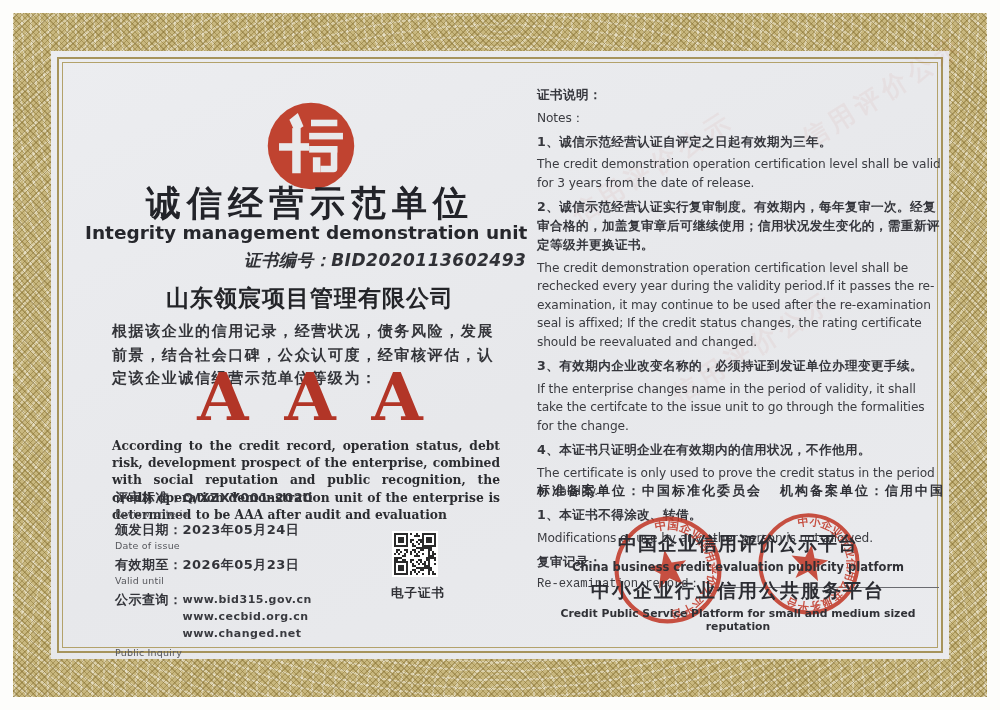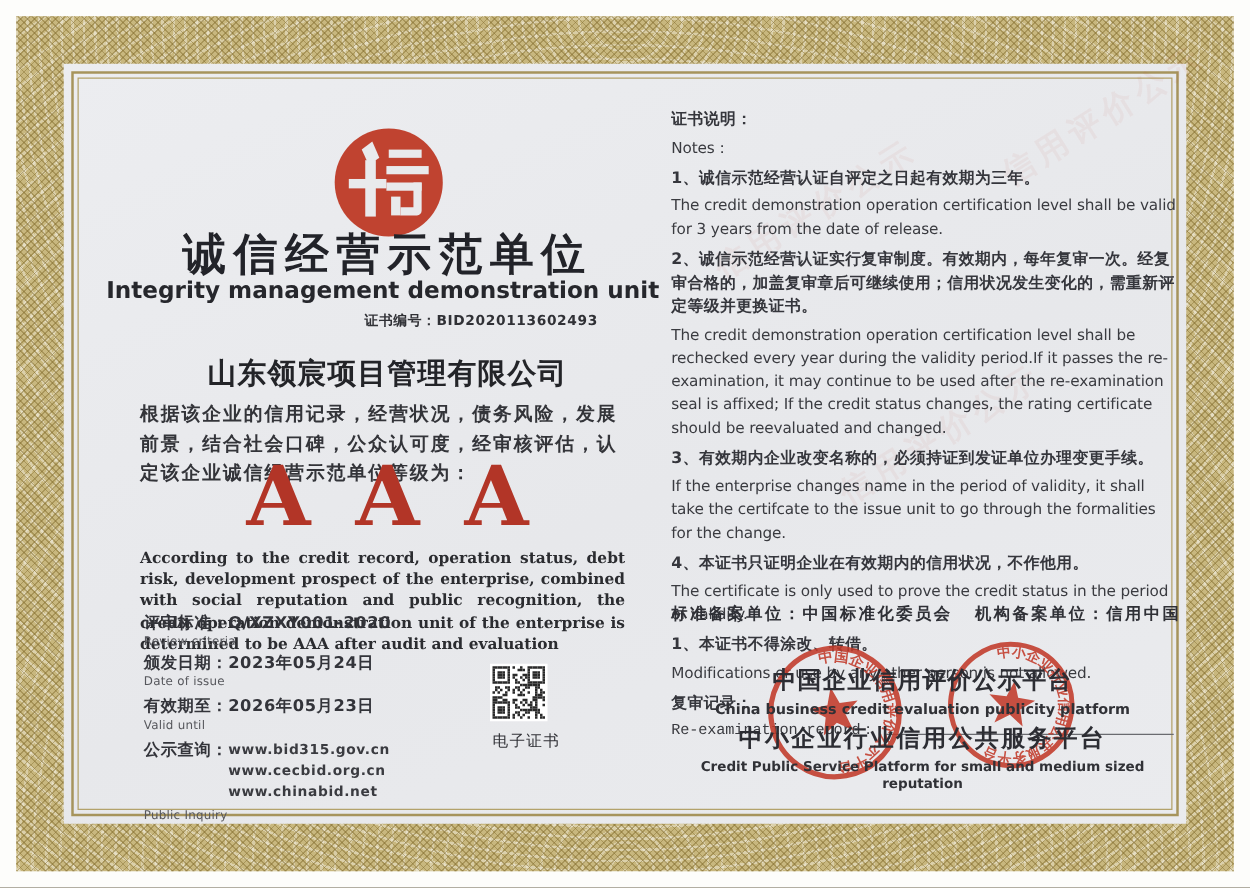--- a/index.html
+++ b/index.html
@@ -18,40 +18,40 @@
   
   .wm{position:absolute;color:#c0392b;opacity:.05;font-size:26px;font-weight:700;
       letter-spacing:5px;transform:rotate(-32deg);white-space:nowrap;pointer-events:none;}
   
   .logo{position:absolute;left:264px;top:99px;width:94px;height:94px;}
   .title{position:absolute;left:85px;top:180px;width:450px;text-align:center;
          font-size:35px;font-weight:800;letter-spacing:6px;color:#222329;}
   .subtitle{position:absolute;left:85px;top:222px;width:450px;
             font-size:18.5px;font-weight:700;color:#26272c;}
   .certno{position:absolute;left:160px;top:249px;width:450px;text-align:center;
-          font-size:11px;font-weight:700;color:#303136;letter-spacing:.5px;}
+          font-size:17px;font-weight:700;color:#303136;letter-spacing:.5px;font-style:italic;}
   .company{position:absolute;left:85px;top:283px;width:450px;text-align:center;
            font-size:23px;font-weight:700;letter-spacing:1px;color:#232428;}
   .statement-zh{position:absolute;left:112px;top:320px;width:382px;font-size:15px;
                 font-weight:600;line-height:1.58;letter-spacing:1.6px;text-align:justify;color:#333439;}
   .rating{position:absolute;left:85px;top:358px;width:450px;text-align:center;
           font-family:"DejaVu Serif","Liberation Serif",serif;font-size:66px;font-weight:700;
           color:#b23527;letter-spacing:36px;padding-left:36px;box-sizing:border-box;}
   .statement-en{position:absolute;left:112px;top:437px;width:388px;
                 font-family:"DejaVu Serif","Liberation Serif",serif;font-size:12.3px;font-weight:700;
                 line-height:1.4;text-align:justify;color:#2b2c30;}
   .meta-row{position:absolute;left:115px;font-size:13px;font-weight:700;color:#33343a;letter-spacing:.5px;}
   .meta-sub{font-size:9.5px;font-weight:400;color:#56575c;letter-spacing:.2px;margin-top:1px;}
   .meta-urls{display:inline-block;vertical-align:top;font-weight:700;font-size:11px;line-height:1.55;color:#3a3b40;}
   .qr{position:absolute;left:392px;top:531px;width:46px;height:46px;background:#fff;padding:2px;
       box-sizing:border-box;display:grid;grid-template-columns:repeat(21,1fr);grid-template-rows:repeat(21,1fr);}
   .qr i{display:block;}
   .qr i.d{background:#2a2a2a;}
-  .qr-label{position:absolute;left:388px;top:585px;width:60px;text-align:right;
-            font-size:12.5px;font-weight:400;letter-spacing:1px;color:#303136;}
+  .qr-label{position:absolute;left:388px;top:585px;width:60px;text-align:center;
+            font-size:12.5px;font-weight:700;letter-spacing:1px;color:#303136;}
   
   .notes{position:absolute;left:537px;top:85px;width:404px;font-size:12.2px;line-height:1.52;color:#35363c;}
   .notes p{margin:0 0 4.5px 0;}
   .notes .zh{font-weight:600;letter-spacing:.4px;font-size:12.6px;}
   .notes .en{font-weight:500;color:#3a3b40;letter-spacing:-.1px;}
   .reexam{display:flex;align-items:flex-start;font-weight:500;font-family:Liberation Mono, monospace;}
   .reexam .line{flex:1;border-bottom:1px solid #6a6b70;margin:0 2px 3px 8px;height:12px;}
   .registry{position:absolute;left:537px;top:482px;width:404px;display:flex;gap:18px;
             font-size:13px;font-weight:700;letter-spacing:2px;color:#2f3036;white-space:nowrap;}
   .platform{position:absolute;left:530px;top:514px;width:416px;height:132px;text-align:center;}
@@ -109,21 +109,21 @@
     <div class="meta-sub">Date of issue</div>
   </div>
   <div class="meta-row" style="top:556px;">
     <span>有效期至：</span><span style="font-weight:600">2026年05月23日</span>
     <div class="meta-sub">Valid until</div>
   </div>
   <div class="meta-row" style="top:591px;">
     <span style="vertical-align:top">公示查询：</span><span class="meta-urls">
       <span>www.bid315.gov.cn</span><br>
       <span>www.cecbid.org.cn</span><br>
-      <span>www.chinabid.net</span>
+      <span>www.changed.net</span>
     </span>
     <div class="meta-sub" style="margin-top:5px">Public Inquiry</div>
   </div>
 
   <div class="qr">
       <i class="d"></i>
       <i class="d"></i>
       <i class="d"></i>
       <i class="d"></i>
       <i class="d"></i>

